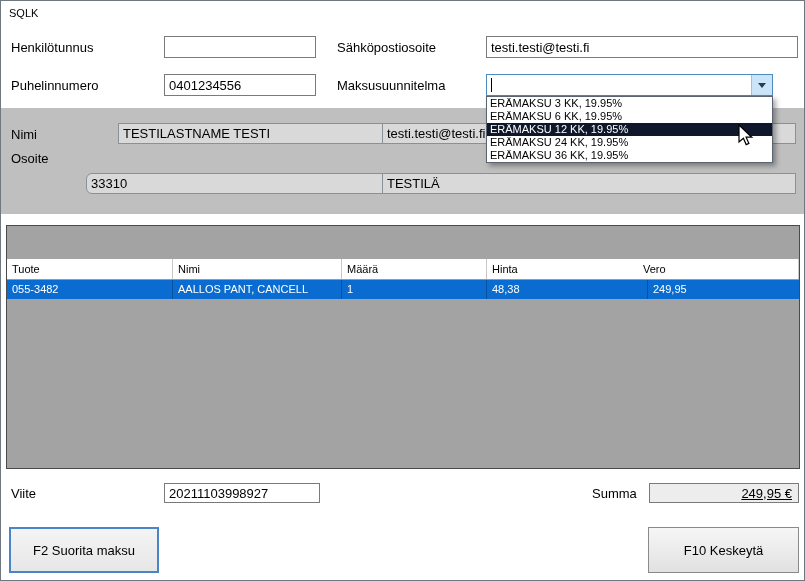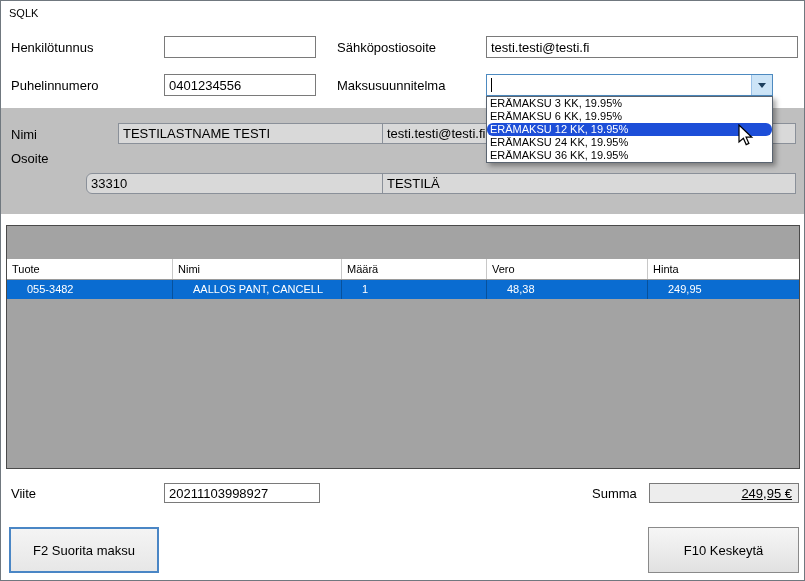--- a/index.html
+++ b/index.html
@@ -20,28 +20,28 @@
   .combo{position:absolute;left:485px;top:73px;width:287px;height:22px;box-sizing:border-box;
          border:1px solid #4d8ac0;background:#fff;}
   .combo .caret{position:absolute;left:4px;top:3px;width:1px;height:14px;background:#000;}
   .combo-btn{position:absolute;right:0;top:0;width:20px;height:100%;background:#cce4f7;
              border-left:1px solid #9ac1e8;display:flex;align-items:center;justify-content:center;}
   .combo-arrow{width:0;height:0;border-left:4px solid transparent;border-right:4px solid transparent;
                border-top:5px solid #1d3f5e;}
   .dropdown{position:absolute;left:485px;top:95px;width:287px;background:#fff;
             border:1px solid #5a6470;box-shadow:3px 3px 5px rgba(0,0,0,0.35);z-index:20;box-sizing:border-box;}
   .opt{height:13px;line-height:13px;font-size:11px;padding-left:3px;white-space:nowrap;overflow:hidden;}
-  .opt.highlighted{background:#1d4ed8;color:#fff;border-radius:6px;}
+  .opt.highlighted{background:#0f172a;color:#fff;}
   
   .table{position:absolute;left:5px;top:224px;width:794px;height:244px;background:#a3a3a3;
          border:1px solid #4a4a4a;box-sizing:border-box;overflow:hidden;}
   .thead{display:flex;height:20px;background:#fff;border-bottom:1px solid #9a9a9a;margin-top:33px;}
   .th{font-size:11px;padding:4px 0 0 5px;border-right:1px solid #c8c8c8;box-sizing:border-box;white-space:nowrap;overflow:hidden;}
   .trow{display:flex;height:19px;background:#0a6cd1;color:#fff;}
-  .td{font-size:11px;padding:3px 0 0 20px;border-right:1px solid rgba(0,0,0,0.25);box-sizing:border-box;white-space:nowrap;overflow:hidden;}
+  .td{font-size:11px;padding:3px 0 0 5px;border-right:1px solid rgba(0,0,0,0.25);box-sizing:border-box;white-space:nowrap;overflow:hidden;}
   .c0{width:166px}.c1{width:169px}.c2{width:145px}.c3{width:161px}.c4{flex:1;border-right:none!important}
   
   .sum{background:#ededed;text-align:right;padding-right:6px;}
   .btn{position:absolute;box-sizing:border-box;display:flex;align-items:center;justify-content:center;
        font-size:13px;cursor:default;}
   .btn-pay{left:8px;top:526px;width:150px;height:46px;background:linear-gradient(#f4f4f4,#e7e7e7);
            border:2px solid #4a86c5;}
   .btn-cancel{left:647px;top:526px;width:151px;height:46px;background:linear-gradient(#f6f6f6,#e1e1e1);
               border:1px solid #8a8a8a;}
   .cursor{position:absolute;left:737px;top:123px;z-index:30;}
@@ -88,22 +88,22 @@
 
   <svg class="cursor" width="17" height="24" viewBox="0 0 17 24">
     <polygon points="1,1 1,18 5.4,14.2 8.2,20.6 10.9,19.4 8.1,13.2 13.8,13.2" fill="#ffffff" stroke="#000000" stroke-width="1.2"></polygon>
   </svg>
 
   <div class="table">
     <div class="thead">
       <div class="th c0">Tuote</div>
       <div class="th c1">Nimi</div>
       <div class="th c2">Määrä</div>
+      <div class="th c4">Hinta</div>
       <div class="th c3">Vero</div>
-      <div class="th c4">Hinta</div>
     </div>
     <div class="trow">
       <div class="td c0">055-3482</div>
       <div class="td c1">AALLOS PANT, CANCELL</div>
       <div class="td c2">1</div>
       <div class="td c3">48,38</div>
       <div class="td c4">249,95</div>
     </div>
   </div>
 

